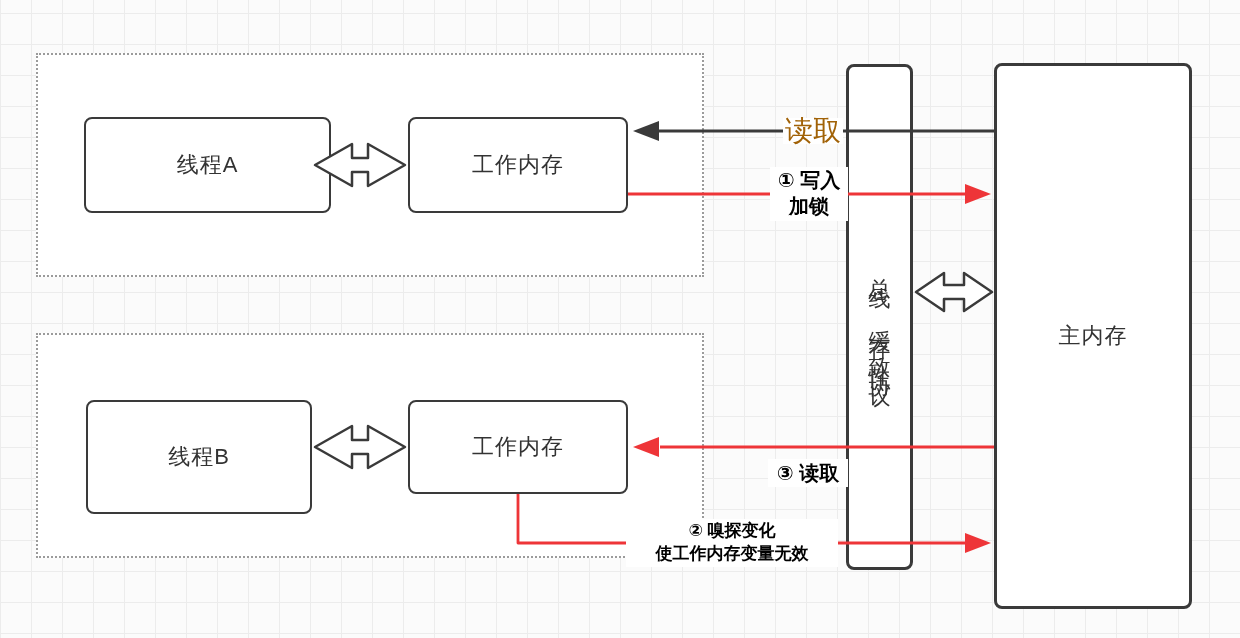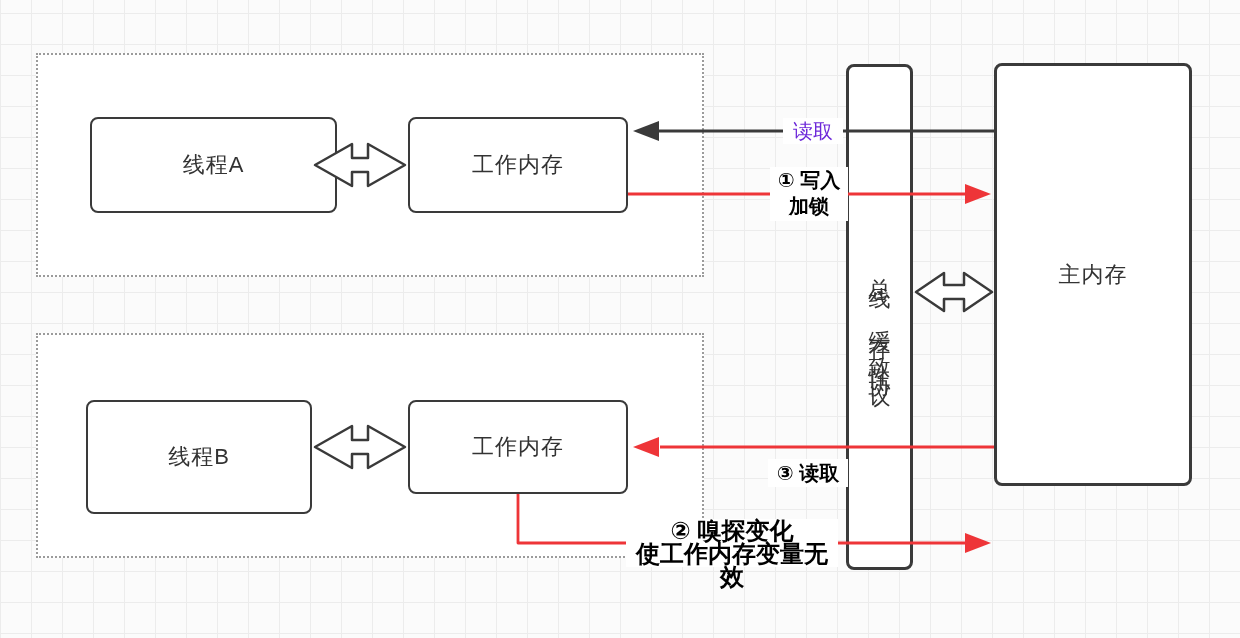--- a/index.html
+++ b/index.html
@@ -18,41 +18,41 @@
     border:2px dotted #9b9b9b;box-sizing:border-box;z-index:1;
   }
   .group-a{left:36px;top:53px;width:668px;height:224px;}
   .group-b{left:36px;top:333px;width:668px;height:225px;}
   .node{
     position:absolute;background:#ffffff;border:2.5px solid #3a3a3a;
     border-radius:8px;box-sizing:border-box;z-index:2;
     display:flex;align-items:center;justify-content:center;
     font-size:22px;color:#333333;letter-spacing:1px;
   }
-  .thread-a{left:90px;top:117px;width:247px;height:96px;}
+  .thread-a{left:84px;top:117px;width:247px;height:96px;}
   .workmem-a{left:408px;top:117px;width:220px;height:96px;}
   .thread-b{left:86px;top:400px;width:226px;height:114px;}
   .workmem-b{left:408px;top:400px;width:220px;height:94px;}
   .bus{left:846px;top:64px;width:67px;height:506px;border-width:3px;}
   .bus-text{
     writing-mode:vertical-rl;text-orientation:upright;
     letter-spacing:9px;font-size:22px;color:#333333;line-height:1;
   }
-  .mainmem{left:994px;top:63px;width:198px;height:423px;border-width:3px;text-align:right;}
+  .mainmem{left:994px;top:63px;width:198px;height:546px;border-width:3px;text-align:right;}
   .overlay{position:absolute;left:0;top:0;z-index:3;pointer-events:none;}
   .edge-label{
     position:absolute;z-index:4;background:#ffffff;
     text-align:center;white-space:pre-line;
   }
-  .lbl-dark{color:#6d28d9;font-size:20px;line-height:25px;}
+  .lbl-dark{color:#a16207;font-size:28px;line-height:25px;}
   .lbl-red{color:#000000;font-size:20px;font-weight:bold;line-height:25px;}
   .read-top{left:783px;top:118px;width:60px;height:26px;line-height:26px;}
   .step1{left:770px;top:167px;width:78px;height:54px;line-height:26px;}
   .step3{left:768px;top:459px;width:80px;height:28px;line-height:28px;}
-  .step2{left:626px;top:519px;width:212px;height:48px;line-height:23px;font-size:24px;}
+  .step2{left:626px;top:519px;width:212px;height:48px;line-height:23px;font-size:17px;}
 </style>
 </head>
 <body>
 
 <div class="canvas">
 
   <div class="group group-a"></div>
   <div class="group group-b"></div>
 
   <div class="node thread-a">

